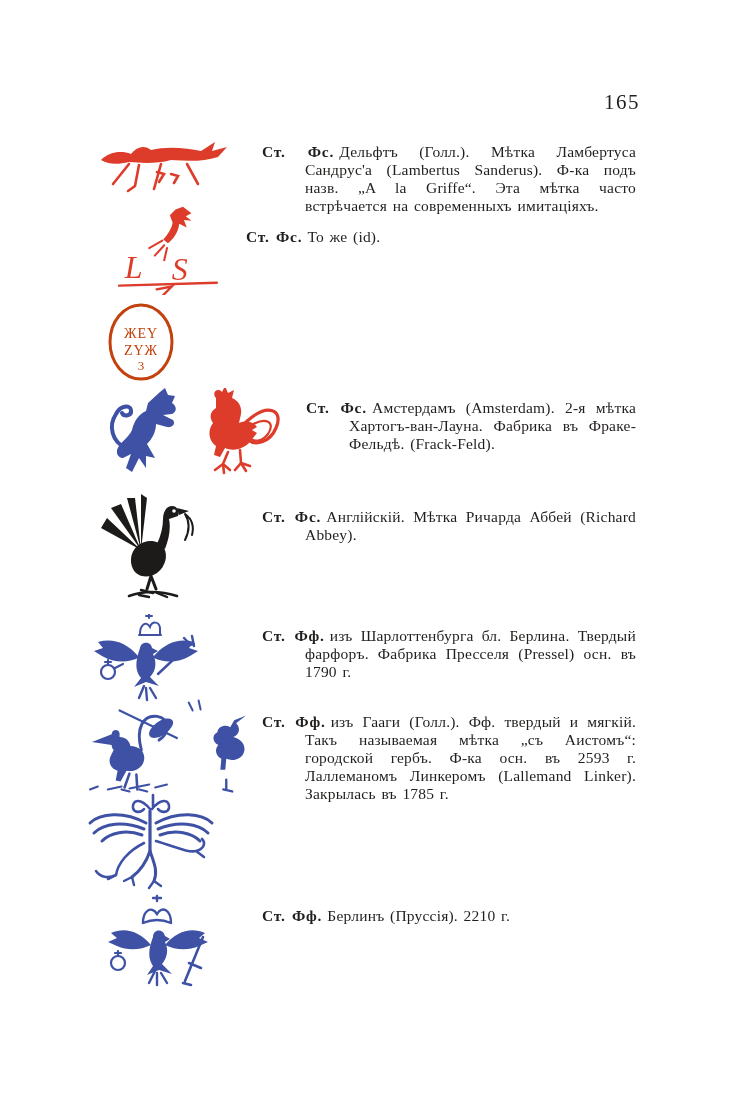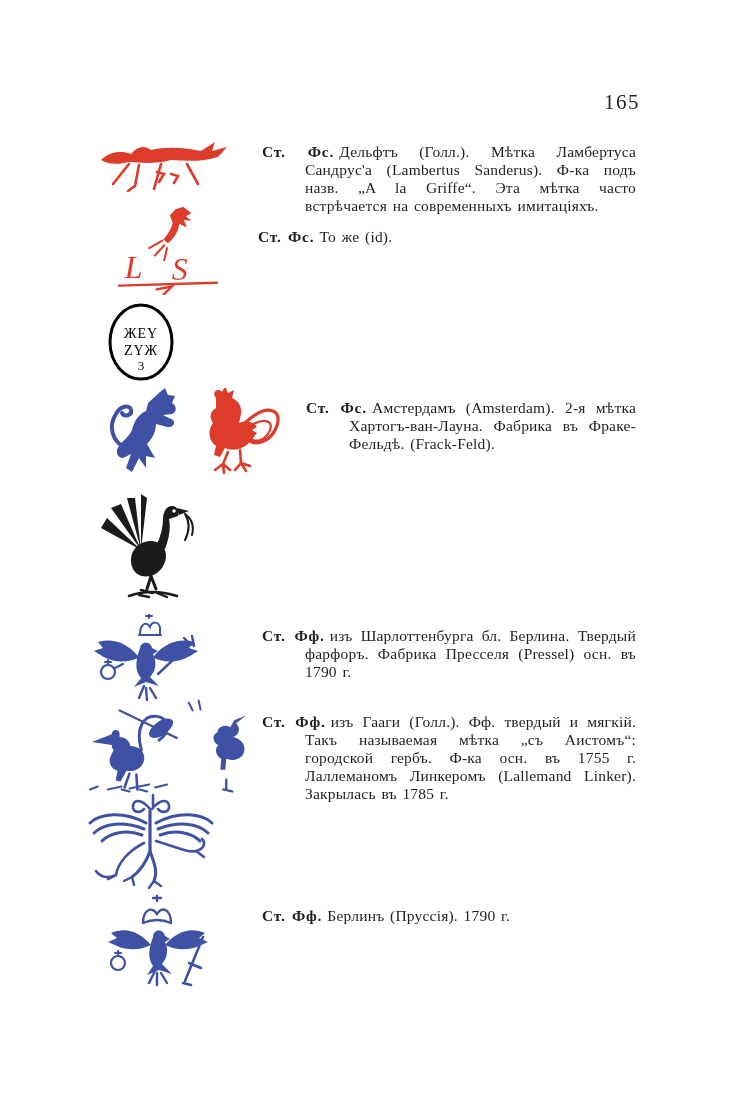--- a/index.html
+++ b/index.html
@@ -47,21 +47,21 @@
       </g>
       <text class="stamp-text" x="12" y="80" font-size="34" font-style="italic" fill="currentColor">L</text>
       <text class="stamp-text" x="62" y="82" font-size="34" font-style="italic" fill="currentColor">S</text>
       <g stroke="currentColor" stroke-width="2.6" fill="none" stroke-linecap="round">
         <path d="M6,88 L110,85"></path>
         <path d="M46,92 l16,-3 -9,9"></path>
       </g>
     </svg>
   </div>
 
-  <div class="mark" style="left: 101px; top: 300px; width: 80px; height: 84px; color: #000000;">
+  <div class="mark" style="left: 101px; top: 300px; width: 80px; height: 84px; color: #c2410c;">
     <svg viewBox="0 0 80 84">
       <ellipse cx="40" cy="42" rx="31" ry="37" fill="none" stroke="currentColor" stroke-width="3"></ellipse>
       <text class="stamp-text" x="40" y="38" font-size="14" text-anchor="middle" letter-spacing="1" fill="currentColor">ЖEY</text>
       <text class="stamp-text" x="40" y="55" font-size="14" text-anchor="middle" letter-spacing="1" fill="currentColor">ZYЖ</text>
       <text class="stamp-text" x="40" y="70" font-size="13" text-anchor="middle" fill="currentColor">3</text>
     </svg>
   </div>
 
   <div class="mark" style="left: 106px; top: 386px; width: 82px; height: 96px; color: rgb(62, 81, 164);">
     <svg viewBox="0 0 82 96">
@@ -176,36 +176,39 @@
         <path d="M17,63 v-5 m-3,2 h6" stroke-width="2.2"></path>
         <path d="M102,44 L84,88 m4,-18 l12,5 m-18,15 l8,2" stroke-width="2.6"></path>
       </g>
     </svg>
   </div>
 
   <div class="entry" style="top:143px;left:262px;width:374px;">
     <p><span class="prefix">Ст. Фс.</span><span>Дельфтъ (Голл.). Мѣтка Ламбертуса Сандрус'а (Lambertus Sanderus). Ф-ка подъ назв. „A la Griffe“. Эта мѣтка часто встрѣчается на современныхъ имитаціяхъ.</span></p>
   </div>
 
-  <div class="entry" style="top:228px;left:258px;width:374px;">
+  <div class="entry" style="top:228px;left:246px;width:374px;">
     <p><span class="prefix">Ст. Фс.</span><span>То же (id).</span></p>
   </div>
 
 
   <div class="entry" style="top:399px;left:306px;width:330px;">
     <p><span class="prefix">Ст. Фс.</span><span>Амстердамъ (Amsterdam). 2-я мѣтка Хартогъ-ван-Лауна. Фабрика въ Фраке-Фельдѣ. (Frack-Feld).</span></p>
   </div>
 
+  <div class="entry" style="top:508px;left:262px;width:374px;">
+    <p><span class="prefix">Ст. Фс.</span><span>Англійскій. Мѣтка Ричарда Аббей (Richard Abbey).</span></p>
+  </div>
 
   <div class="entry" style="top:627px;left:262px;width:374px;">
     <p><span class="prefix">Ст. Фф.</span><span>изъ Шарлоттенбурга бл. Берлина. Твердый фарфоръ. Фабрика Пресселя (Pressel) осн. въ 1790 г.</span></p>
   </div>
 
   <div class="entry" style="top:713px;left:262px;width:374px;">
-    <p><span class="prefix">Ст. Фф.</span><span>изъ Гааги (Голл.). Фф. твердый и мягкій. Такъ называемая мѣтка „съ Аистомъ“: городской гербъ. Ф-ка осн. въ 1755 г. Лаллеманомъ Линкеромъ (Lallemand Linker). Закрылась въ 1785 г.</span></p>
+    <p><span class="prefix">Ст. Фф.</span><span>изъ Гааги (Голл.). Фф. твердый и мягкій. Такъ называемая мѣтка „съ Аистомъ“: городской гербъ. Ф-ка осн. въ 2593 г. Лаллеманомъ Линкеромъ (Lallemand Linker). Закрылась въ 1785 г.</span></p>
   </div>
 
 
   <div class="entry" style="top:907px;left:262px;width:374px;">
-    <p><span class="prefix">Ст. Фф.</span><span>Берлинъ (Пруссія). 1790 г.</span></p>
+    <p><span class="prefix">Ст. Фф.</span><span>Берлинъ (Пруссія). 2210 г.</span></p>
   </div>
 
 </div>
 
 </body></html>

